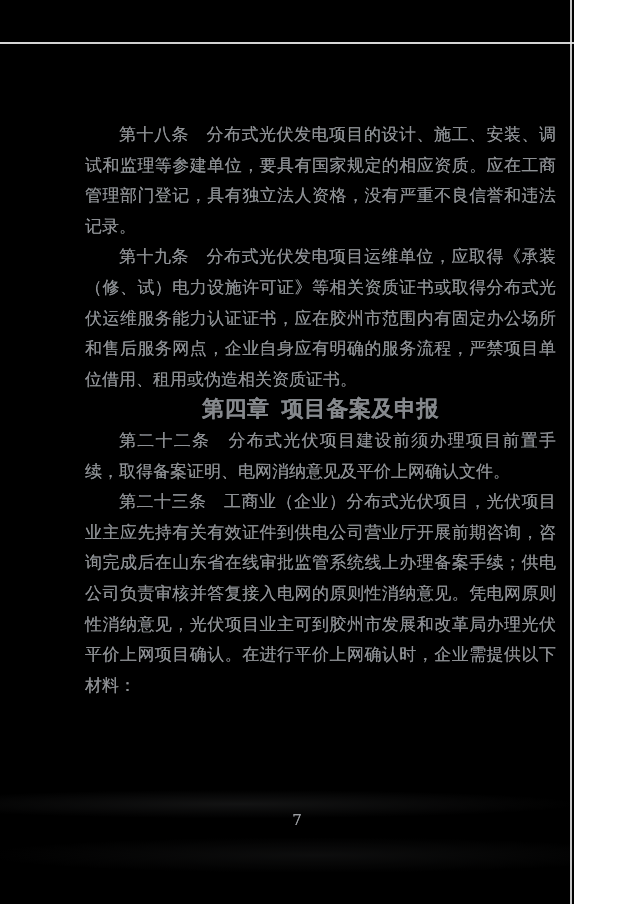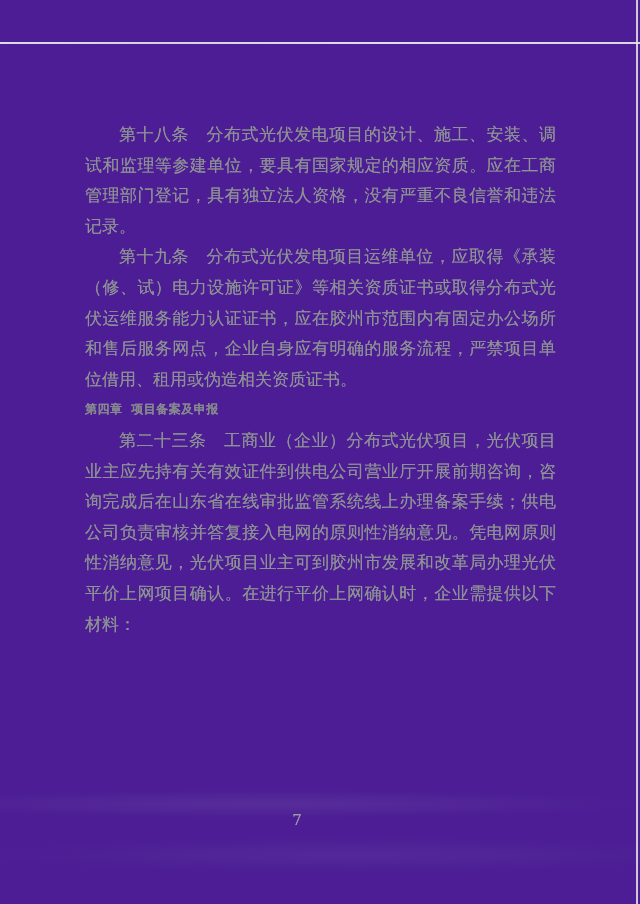--- a/index.html
+++ b/index.html
@@ -1,19 +1,20 @@
 <!DOCTYPE html>
 <html><head>
 <meta charset="utf-8">
 <style>
   html,body{margin:0;padding:0;background:#ffffff;}
   .page{
-    position:relative;width:640px;height:904px;overflow:hidden;
-    background:#4c1d95;
+    position:relative;width:568px;height:904px;overflow:hidden;
+    background:#000000;
     font-family:"DejaVu Serif","Liberation Serif",serif;
+    padding-left:6px;
   }
   
   .streak-h{
     position:absolute;left:0;top:42px;width:100%;height:2px;
     background:linear-gradient(90deg,#eeeeee,#e5e5e5 25%,#f0f0f0 60%,#e9e9e9 100%);
     opacity:.9;
   }
   .streak-v{
     position:absolute;right:2px;top:0;width:2px;height:100%;
     background:#e8e8e8;opacity:.85;
@@ -27,23 +28,23 @@
     background:radial-gradient(ellipse at 55% 50%, rgba(185,188,192,.07), rgba(185,188,192,0) 75%);}
   
   .content{
     position:absolute;left:85px;top:119px;width:471px;
     color:#8d9094;font-size:17px;line-height:30.6px;
     text-align:justify;
     text-shadow:0 0 .6px rgba(141,144,148,.85);
   }
   .para{margin:0;text-indent:2em;}
   .chapter{
-    margin:0;text-indent:0;text-align:left;
+    margin:0;text-indent:0;text-align:center;
     font-family:"DejaVu Sans","Liberation Sans",sans-serif;
-    font-weight:bold;font-size:12px;line-height:30.6px;
+    font-weight:bold;font-size:22px;line-height:30.6px;
     color:#85888c;letter-spacing:.5px;word-spacing:4px;
   }
   .page-number{
     position:absolute;left:0;top:809px;width:594px;text-align:center;
     font-size:15px;line-height:22px;color:#9a9da1;
     font-family:"DejaVu Serif","Liberation Serif",serif;
     text-shadow:0 0 .6px rgba(154,157,161,.8);
   }
 </style>
 </head>
@@ -51,20 +52,21 @@
 
 <div class="page">
 
   <div class="streak-h"></div>
   <div class="streak-v"></div>
 
   <div class="content">
     <p class="para">第十八条　分布式光伏发电项目的设计、施工、安装、调试和监理等参建单位，要具有国家规定的相应资质。应在工商管理部门登记，具有独立法人资格，没有严重不良信誉和违法记录。</p>
     <p class="para">第十九条　分布式光伏发电项目运维单位，应取得《承装（修、试）电力设施许可证》等相关资质证书或取得分布式光伏运维服务能力认证证书，应在胶州市范围内有固定办公场所和售后服务网点，企业自身应有明确的服务流程，严禁项目单位借用、租用或伪造相关资质证书。</p>
     <h2 class="chapter">第四章 项目备案及申报</h2>
+    <p class="para">第二十二条　分布式光伏项目建设前须办理项目前置手续，取得备案证明、电网消纳意见及平价上网确认文件。</p>
     <p class="para">第二十三条　工商业（企业）分布式光伏项目，光伏项目业主应先持有关有效证件到供电公司营业厅开展前期咨询，咨询完成后在山东省在线审批监管系统线上办理备案手续；供电公司负责审核并答复接入电网的原则性消纳意见。凭电网原则性消纳意见，光伏项目业主可到胶州市发展和改革局办理光伏平价上网项目确认。在进行平价上网确认时，企业需提供以下材料：</p>
   </div>
 
   <div class="page-number">7</div>
 
   <div class="smudge s1"></div>
   <div class="smudge s2"></div>
 
 </div>
 

